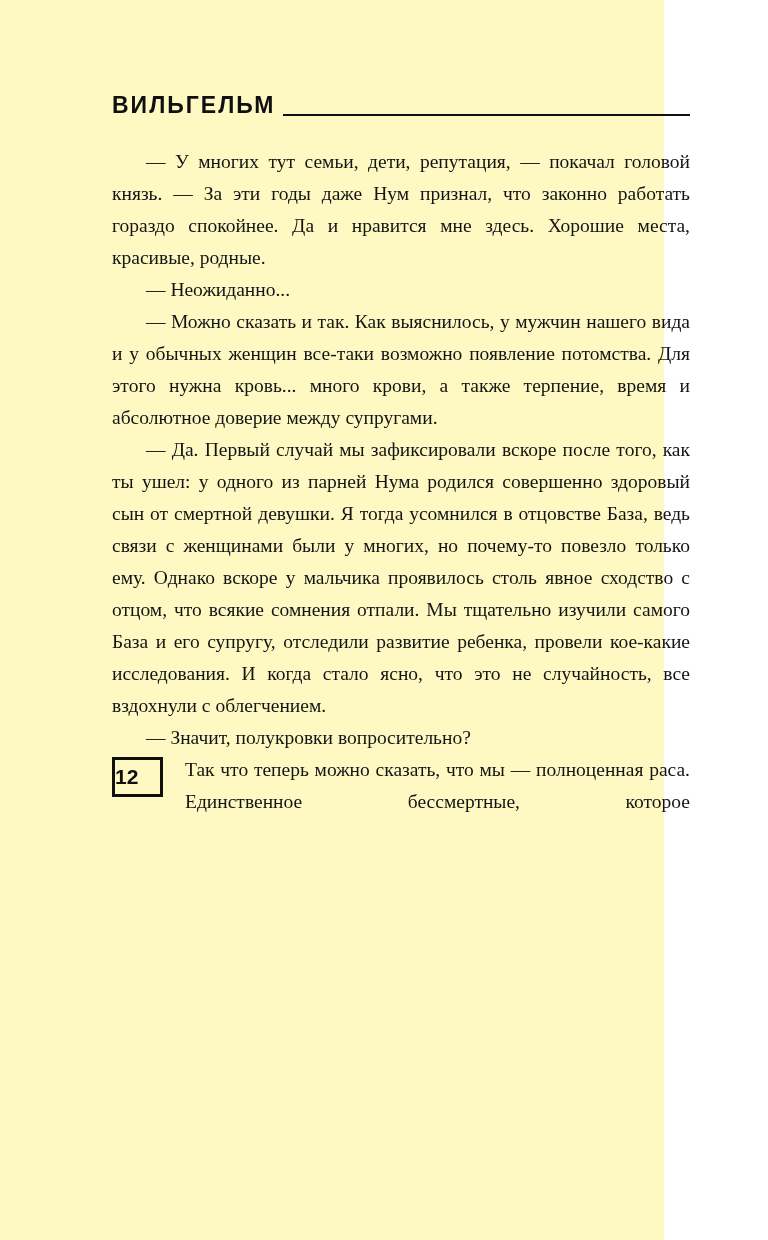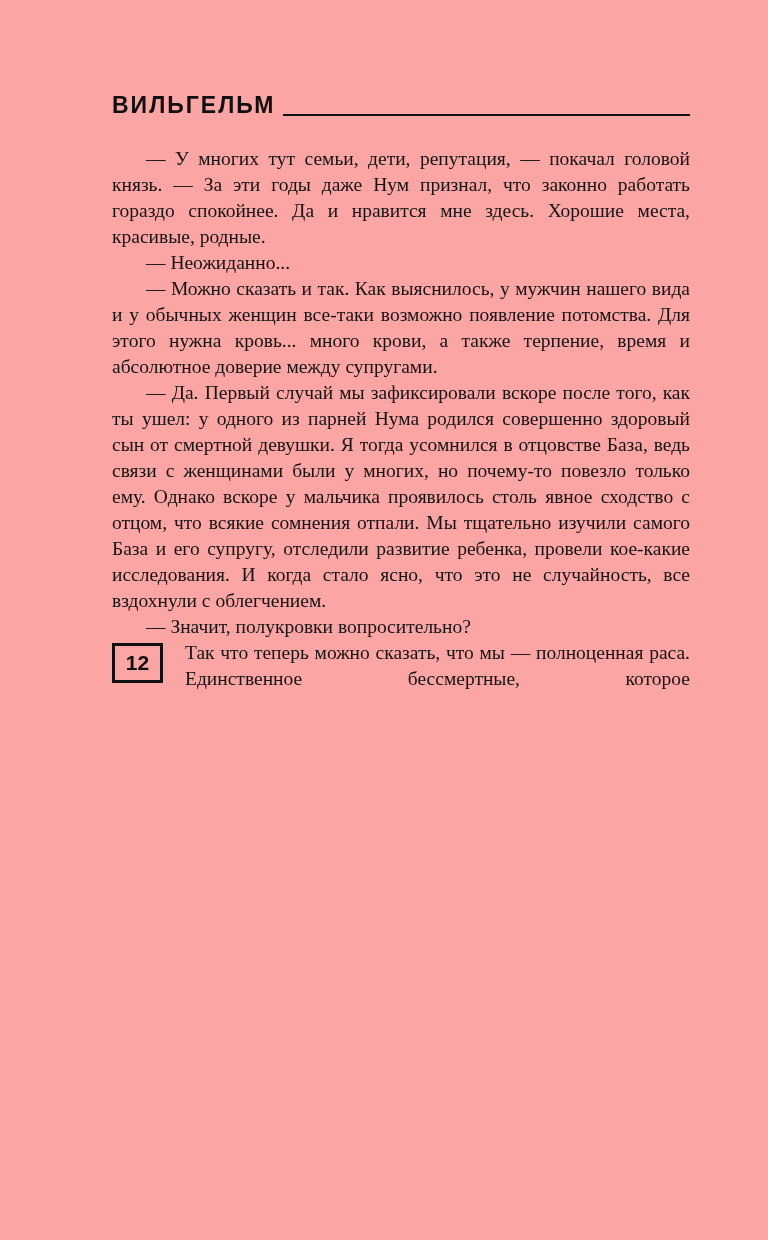--- a/index.html
+++ b/index.html
@@ -9,23 +9,23 @@
   body {
     width: 768px;
     height: 1240px;
     background: #ffffff;
     font-family: "Liberation Serif", serif;
     color: #141414;
     overflow: hidden;
   }
   .page {
     position: relative;
-    width: 768px;
+    width: 664px;
     height: 1240px;
-    background: #fca5a5;
+    background: #fef9c3;
   }
   .running-head {
     position: absolute;
     left: 112px;
     top: 94px;
     width: 578px;
     display: flex;
     align-items: flex-end;
   }
   .running-head-title {
@@ -44,41 +44,40 @@
     border-bottom: 2.5px solid #101010;
     margin-left: 8px;
     margin-bottom: 1px;
   }
   .text-block {
     position: absolute;
     left: 112px;
     top: 146px;
     width: 578px;
     font-size: 19.5px;
-    line-height: 26px;
+    line-height: 32px;
     text-align: justify;
   }
   .text-block p {
     margin: 0;
     padding: 0;
     text-indent: 34px;
   }
   .bottom-flow {
     margin: 0;
     padding: 0;
   }
   .page-number-box {
     float: left;
     width: 45px;
     height: 34px;
     border: 3px solid #101010;
     margin: 3px 22px 6px 0;
     display: flex;
     align-items: center;
-    justify-content: center;
     font-family: "Liberation Sans", sans-serif;
     font-size: 21px;
     font-weight: 700;
     color: #101010;
     text-indent: 0;
   }
   .continuation {
     text-indent: 0 !important;
     text-align: justify;
     text-align-last: justify;

